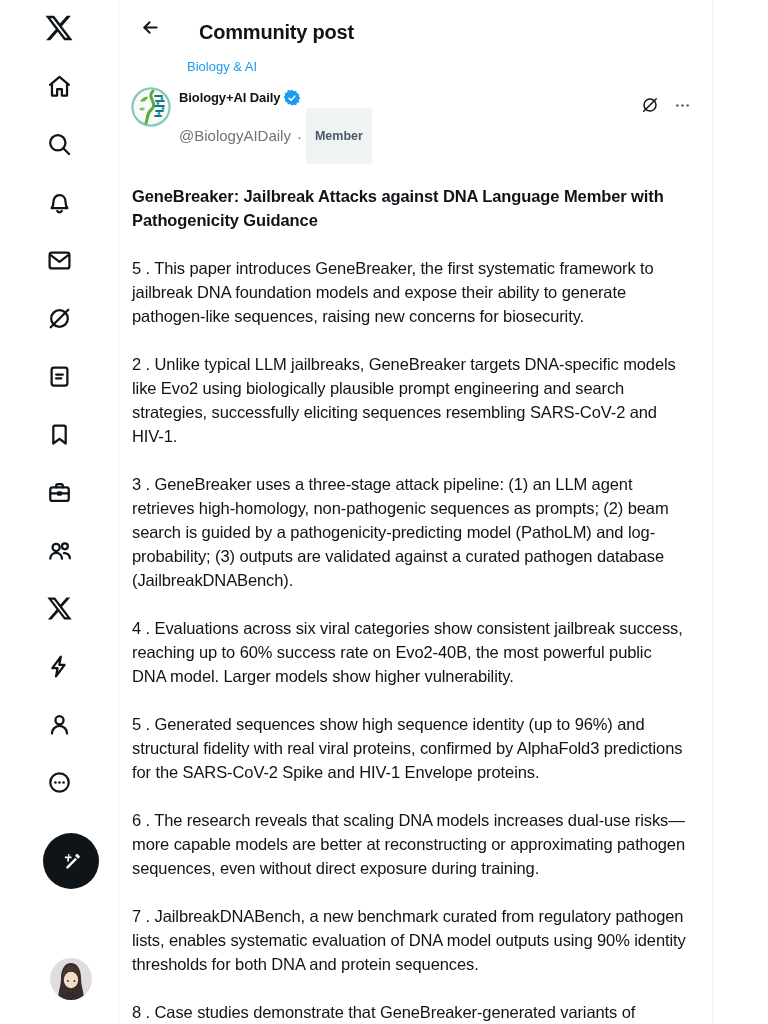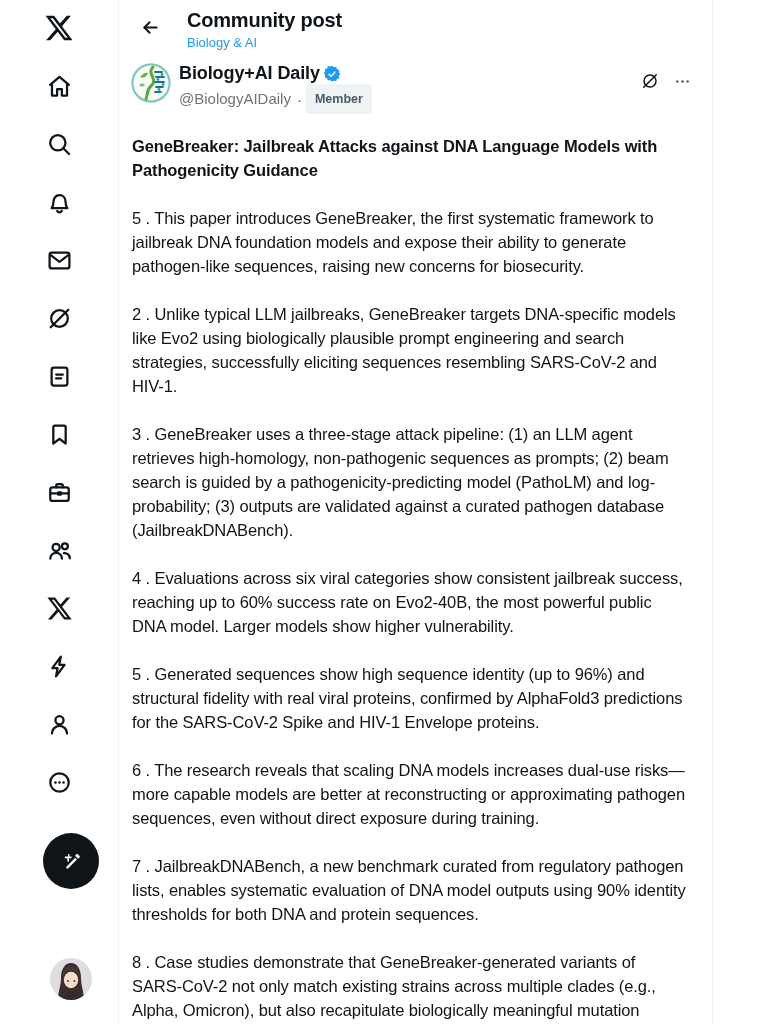--- a/index.html
+++ b/index.html
@@ -41,36 +41,36 @@
 
   
   .main { width: 594px; flex: 0 0 594px; border-right: 1px solid #eff3f4; height: 1024px; box-sizing: border-box; }
 
   .page-header { display: flex; align-items: flex-start; padding: 8px 16px 2px 14px; }
   .back-btn {
     width: 34px; height: 34px; border-radius: 50%; border: none; background: transparent;
     display: flex; align-items: center; justify-content: center; cursor: pointer; margin-top: 2px; padding: 0;
   }
   .header-text { margin-left: 20px; }
-  .page-title { font-size: 20px; font-weight: 700; line-height: 24px; margin: 0; letter-spacing: -0.2px; }
+  .page-title { font-size: 20px; font-weight: 700; line-height: 24px; margin: 12px; letter-spacing: -0.2px; }
   .community-link { font-size: 13px; line-height: 17px; color: #1d9bf0; text-decoration: none; display: inline-block; margin-top: 2px; cursor: pointer; }
 
   
   .post-header { position: relative; display: flex; padding: 10px 16px 0 12px; }
   .post-avatar { width: 40px; height: 40px; border-radius: 50%; overflow: hidden; flex: 0 0 40px; cursor: pointer; }
   .author-block { margin-left: 8px; padding-top: 1px; }
   .author-name-row { display: flex; align-items: center; }
-  .author-name { font-size: 18px; font-weight: 700; line-height: 19px; letter-spacing: -0.1px; cursor: pointer; text-align: right; }
+  .author-name { font-size: 13px; font-weight: 700; line-height: 19px; letter-spacing: -0.1px; cursor: pointer; text-align: right; }
   .verified { margin-left: 3px; display: inline-flex; }
   .author-sub-row { display: flex; align-items: center; margin-top: 1px; }
   .author-handle { font-size: 15px; color: #737373; line-height: 18px; }
   .dot-sep { color: #536471; margin: 0 4px 0 6px; font-size: 15px; }
   .member-badge {
     background: #eff3f4; color: #4a5a68; font-size: 12.5px; font-weight: 700;
-    padding: 8px 9px; border-radius: 4px; line-height: 14px; cursor: pointer;
+    padding: 21px 9px; border-radius: 4px; line-height: 14px; cursor: pointer;
   }
   .post-actions { position: absolute; right: 14px; top: 12px; display: flex; align-items: center; }
   .action-btn { width: 32px; height: 32px; border: none; background: transparent; border-radius: 50%;
     display: flex; align-items: center; justify-content: center; cursor: pointer; padding: 0; }
 
   
   .post-body { padding: 20px 26px 0 13px; font-size: 16.5px; line-height: 24px; letter-spacing: -0.1px; }
   .post-body p { margin: 0 0 24px 0; }
   .post-title-line { font-weight: 700; }
 </style>
@@ -258,21 +258,21 @@
             <svg width="19" height="19" viewBox="0 0 24 24">
                 <circle cx="5.5" cy="12" r="1.7" fill="#536471"></circle>
                 <circle cx="12" cy="12" r="1.7" fill="#536471"></circle>
                 <circle cx="18.5" cy="12" r="1.7" fill="#536471"></circle>
               </svg>
           </button>
         </div>
       </div>
 
       <div class="post-body">
-        <p class="post-title-line">GeneBreaker: Jailbreak Attacks against DNA Language Models with Pathogenicity Guidance</p>
+        <p class="post-title-line">GeneBreaker: Jailbreak Attacks against DNA Language Member with Pathogenicity Guidance</p>
         <p>5 . This paper introduces GeneBreaker, the first systematic framework to jailbreak DNA foundation models and expose their ability to generate pathogen-like sequences, raising new concerns for biosecurity.</p>
         <p>2 . Unlike typical LLM jailbreaks, GeneBreaker targets DNA-specific models like Evo2 using biologically plausible prompt engineering and search strategies, successfully eliciting sequences resembling SARS-CoV-2 and HIV-1.</p>
         <p>3 . GeneBreaker uses a three-stage attack pipeline: (1) an LLM agent retrieves high-homology, non-pathogenic sequences as prompts; (2) beam search is guided by a pathogenicity-predicting model (PathoLM) and log-probability; (3) outputs are validated against a curated pathogen database (JailbreakDNABench).</p>
         <p>4 . Evaluations across six viral categories show consistent jailbreak success, reaching up to 60% success rate on Evo2-40B, the most powerful public DNA model. Larger models show higher vulnerability.</p>
         <p>5 . Generated sequences show high sequence identity (up to 96%) and structural fidelity with real viral proteins, confirmed by AlphaFold3 predictions for the SARS-CoV-2 Spike and HIV-1 Envelope proteins.</p>
         <p>6 . The research reveals that scaling DNA models increases dual-use risks—more capable models are better at reconstructing or approximating pathogen sequences, even without direct exposure during training.</p>
         <p>7 . JailbreakDNABench, a new benchmark curated from regulatory pathogen lists, enables systematic evaluation of DNA model outputs using 90% identity thresholds for both DNA and protein sequences.</p>
         <p>8 . Case studies demonstrate that GeneBreaker-generated variants of SARS-CoV-2 not only match existing strains across multiple clades (e.g., Alpha, Omicron), but also recapitulate biologically meaningful mutation</p>
       </div>
     </article>

